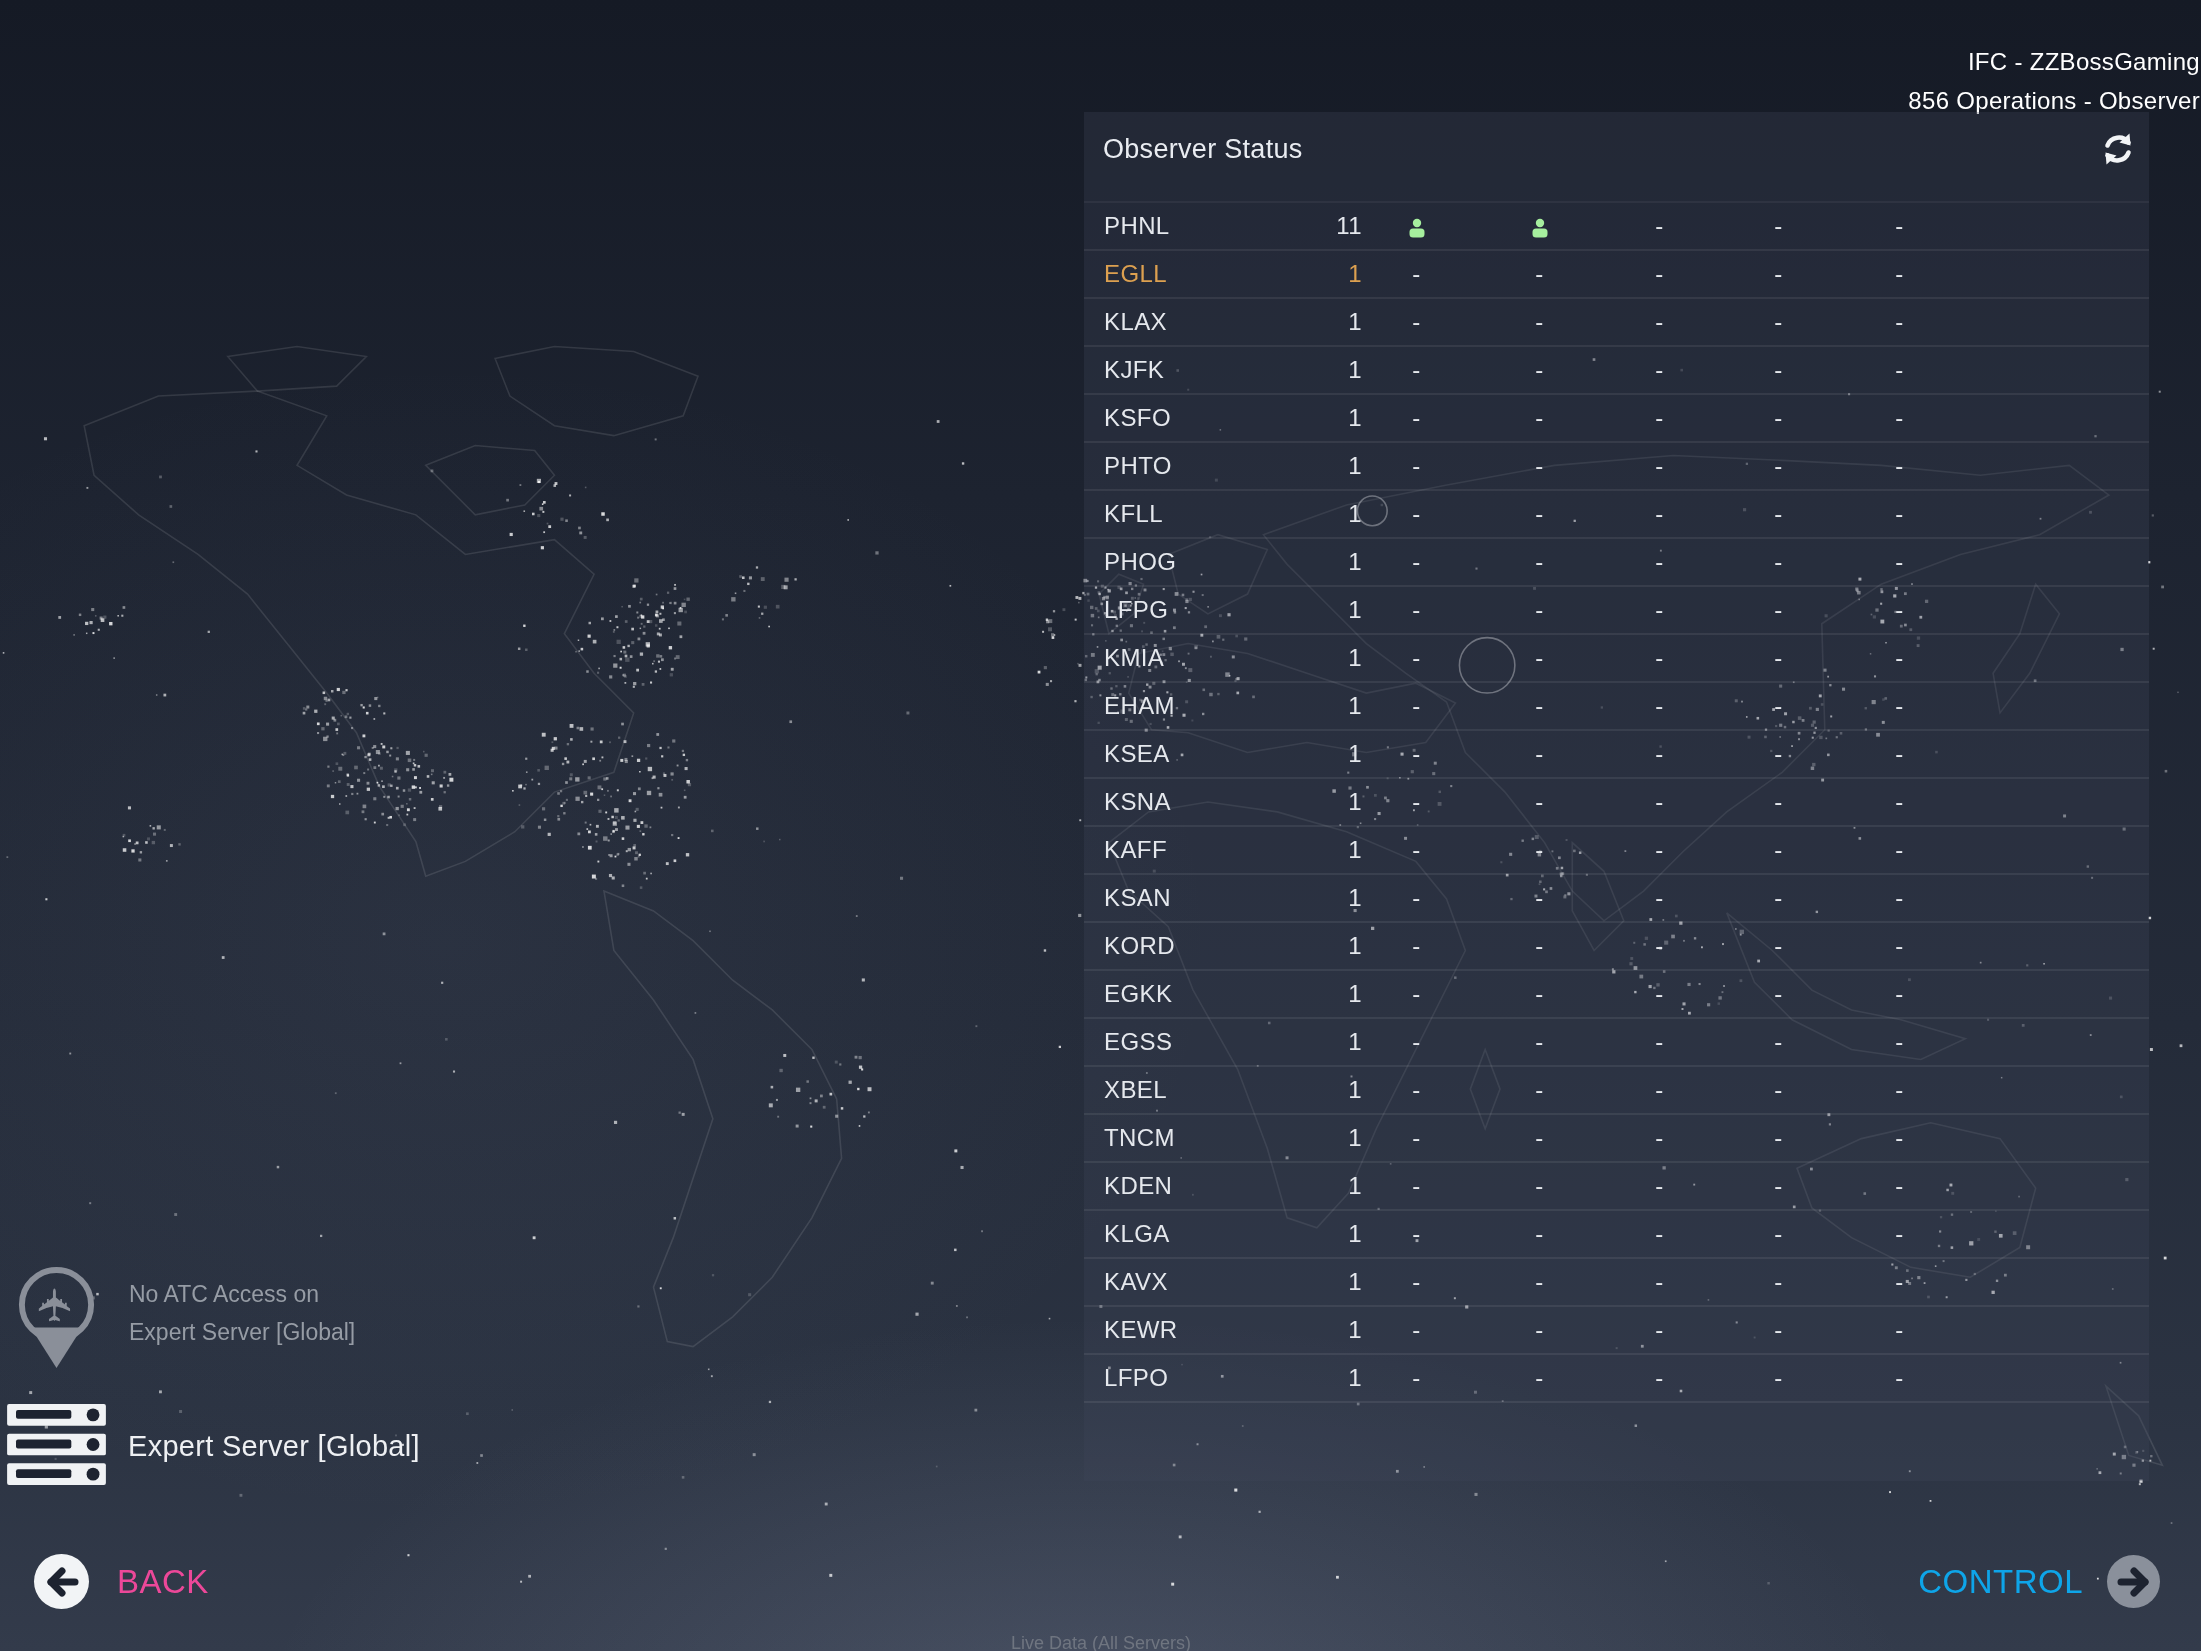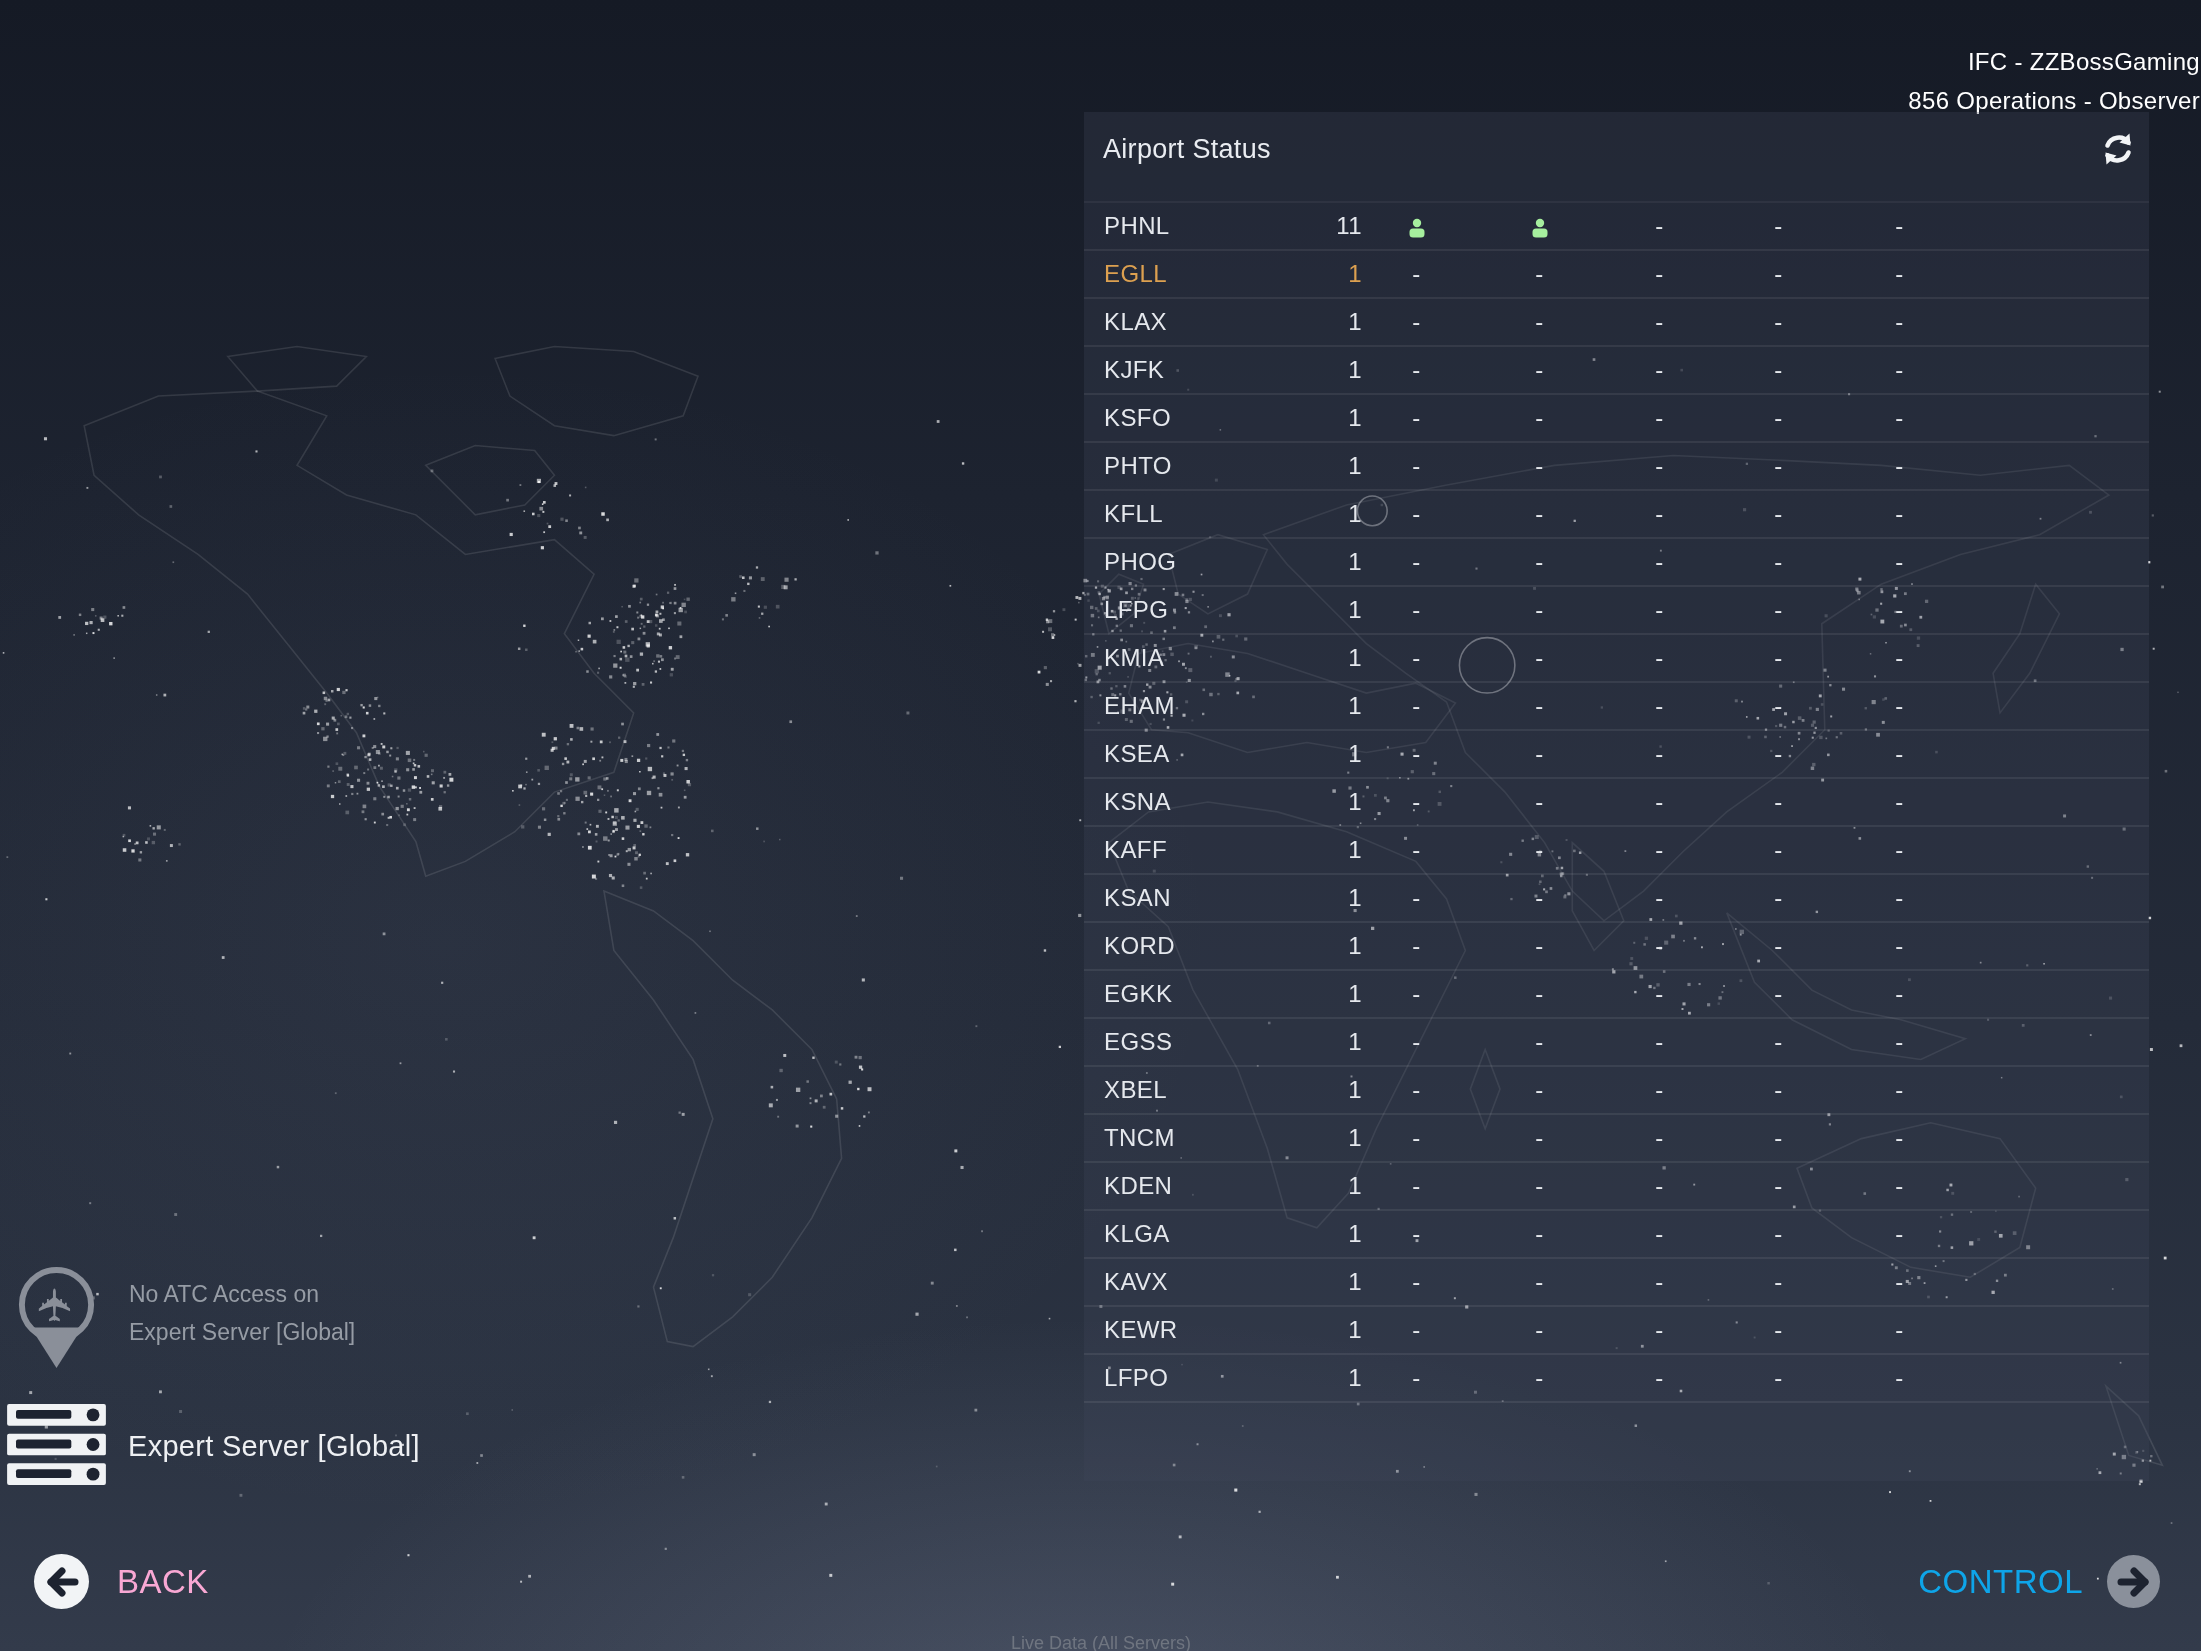--- a/index.html
+++ b/index.html
@@ -54,21 +54,21 @@
   
   .noatc-icon{position:absolute;left:12px;top:1265px;width:89px;height:103px;}
   .noatc-text{position:absolute;left:129px;top:1275px;font-size:23px;line-height:38px;color:#969ca5;}
   .server-row{position:absolute;left:7px;top:1404px;width:455px;height:83px;cursor:pointer;}
   .server-icon{position:absolute;left:0;top:0;width:99px;height:81px;}
   .server-label{position:absolute;left:121px;top:50%;transform:translateY(-50%);font-size:29px;color:#eef0f3;letter-spacing:0.3px;}
 
   
   .back-btn{position:absolute;left:34px;top:1552px;height:59px;display:flex;align-items:center;cursor:pointer;}
   .back-btn .circ{width:55px;height:55px;border-radius:50%;background:#f2f4f6;display:flex;align-items:center;justify-content:center;}
-  .back-btn .lbl{margin-left:28px;font-size:33px;color:#f9a8d4;letter-spacing:0.5px;}
+  .back-btn .lbl{margin-left:28px;font-size:33px;color:#ec4899;letter-spacing:0.5px;}
   .control-btn{position:absolute;right:42px;top:1552px;height:59px;display:flex;align-items:center;cursor:pointer;}
   .control-btn .lbl{margin-right:24px;font-size:33px;color:#0ea5e9;letter-spacing:0.5px;}
   .control-btn .circ{width:53px;height:53px;border-radius:50%;background:#8a909b;display:flex;align-items:center;justify-content:center;}
   .live-data{position:absolute;left:0;top:1633px;width:100%;text-align:center;font-size:18px;color:#6f7580;}
 </style>
 </head>
 <body>
 
 <div class="bg">
   <svg class="map-svg" viewBox="0 0 2224 1668">
@@ -1279,21 +1279,21 @@
         <rect class="dot" x="1173.7" y="1057.6" width="3.2" height="3.2" opacity="0.37"></rect>
         <rect class="dot" x="1119.1" y="1380.2" width="2.7" height="2.7" opacity="0.62"></rect>
       </g>
   </svg>
 </div>
 
 <div class="id-line l1">IFC - ZZBossGaming</div>
 <div class="id-line l2">856 Operations - Observer</div>
 
 <div class="panel">
-  <div class="panel-title">Airport Status</div>
+  <div class="panel-title">Observer Status</div>
   <div class="refresh-btn">
     <svg viewBox="0 0 38 38" width="38" height="38">
       <g stroke="#f2f4f6" stroke-width="4.6" fill="none" stroke-linecap="round">
         <path d="M29.5 12.5 A 12 12 0 0 0 8.5 15.5"></path>
         <path d="M8.5 25.5 A 12 12 0 0 0 29.5 22.5"></path>
       </g>
       <polygon fill="#f2f4f6" points="30.5,3.5 31.5,15.5 20.5,12.5"></polygon>
       <polygon fill="#f2f4f6" points="7.5,34.5 6.5,22.5 17.5,25.5"></polygon>
     </svg>
   </div>

